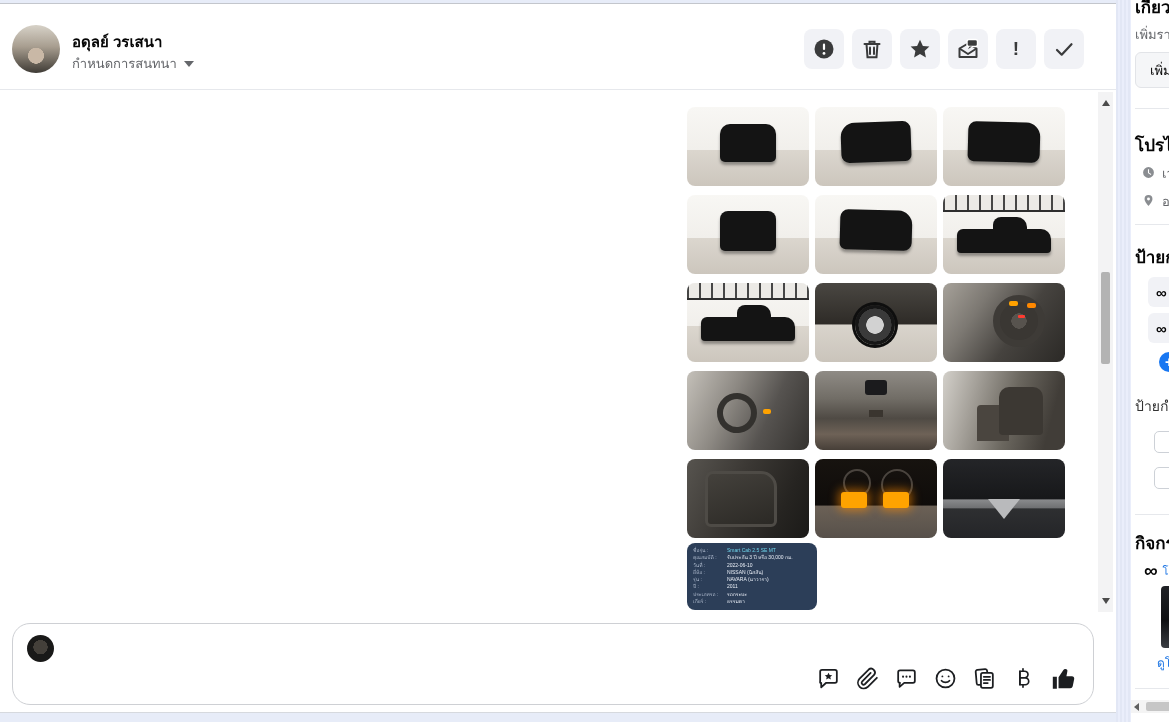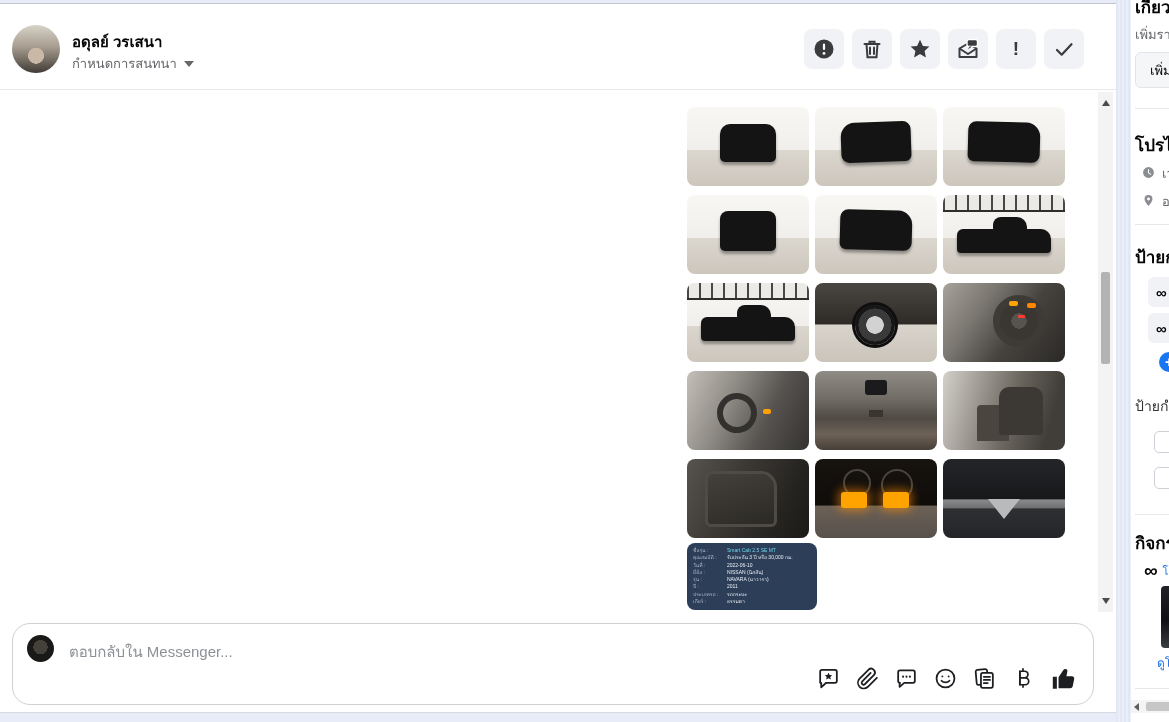--- a/index.html
+++ b/index.html
@@ -296,21 +296,20 @@
       </div>
 
     <div class="vscroll">
       <div class="vs-up"></div>
       <div class="vs-thumb"></div>
       <div class="vs-down"></div>
     </div>
 
     <div class="composer">
       <div class="cmp-avatar"></div>
-      <div class="cmp-placeholder">ตอบกลับใน Messenger...</div>
       <div class="cmp-icons">
         <button class="cmp-icon">
           <span>
             <svg width="25" height="25" viewBox="0 0 24 24" fill="none" stroke="#1c1e21" stroke-width="1.7" stroke-linejoin="round">
                 <path d="M4 5.5A1.8 1.8 0 0 1 5.8 3.7h12.4A1.8 1.8 0 0 1 20 5.5v9a1.8 1.8 0 0 1-1.8 1.8H9.5L5 20.5v-4.2h-.8A1.8 1.8 0 0 1 4 14.5z"></path>
                 <polygon points="12,6.4 13.1,8.7 15.6,8.9 13.7,10.6 14.3,13 12,11.7 9.7,13 10.3,10.6 8.4,8.9 10.9,8.7" fill="#1c1e21" stroke="none"></polygon>
               </svg>
           </span>
         </button>
         <button class="cmp-icon">

